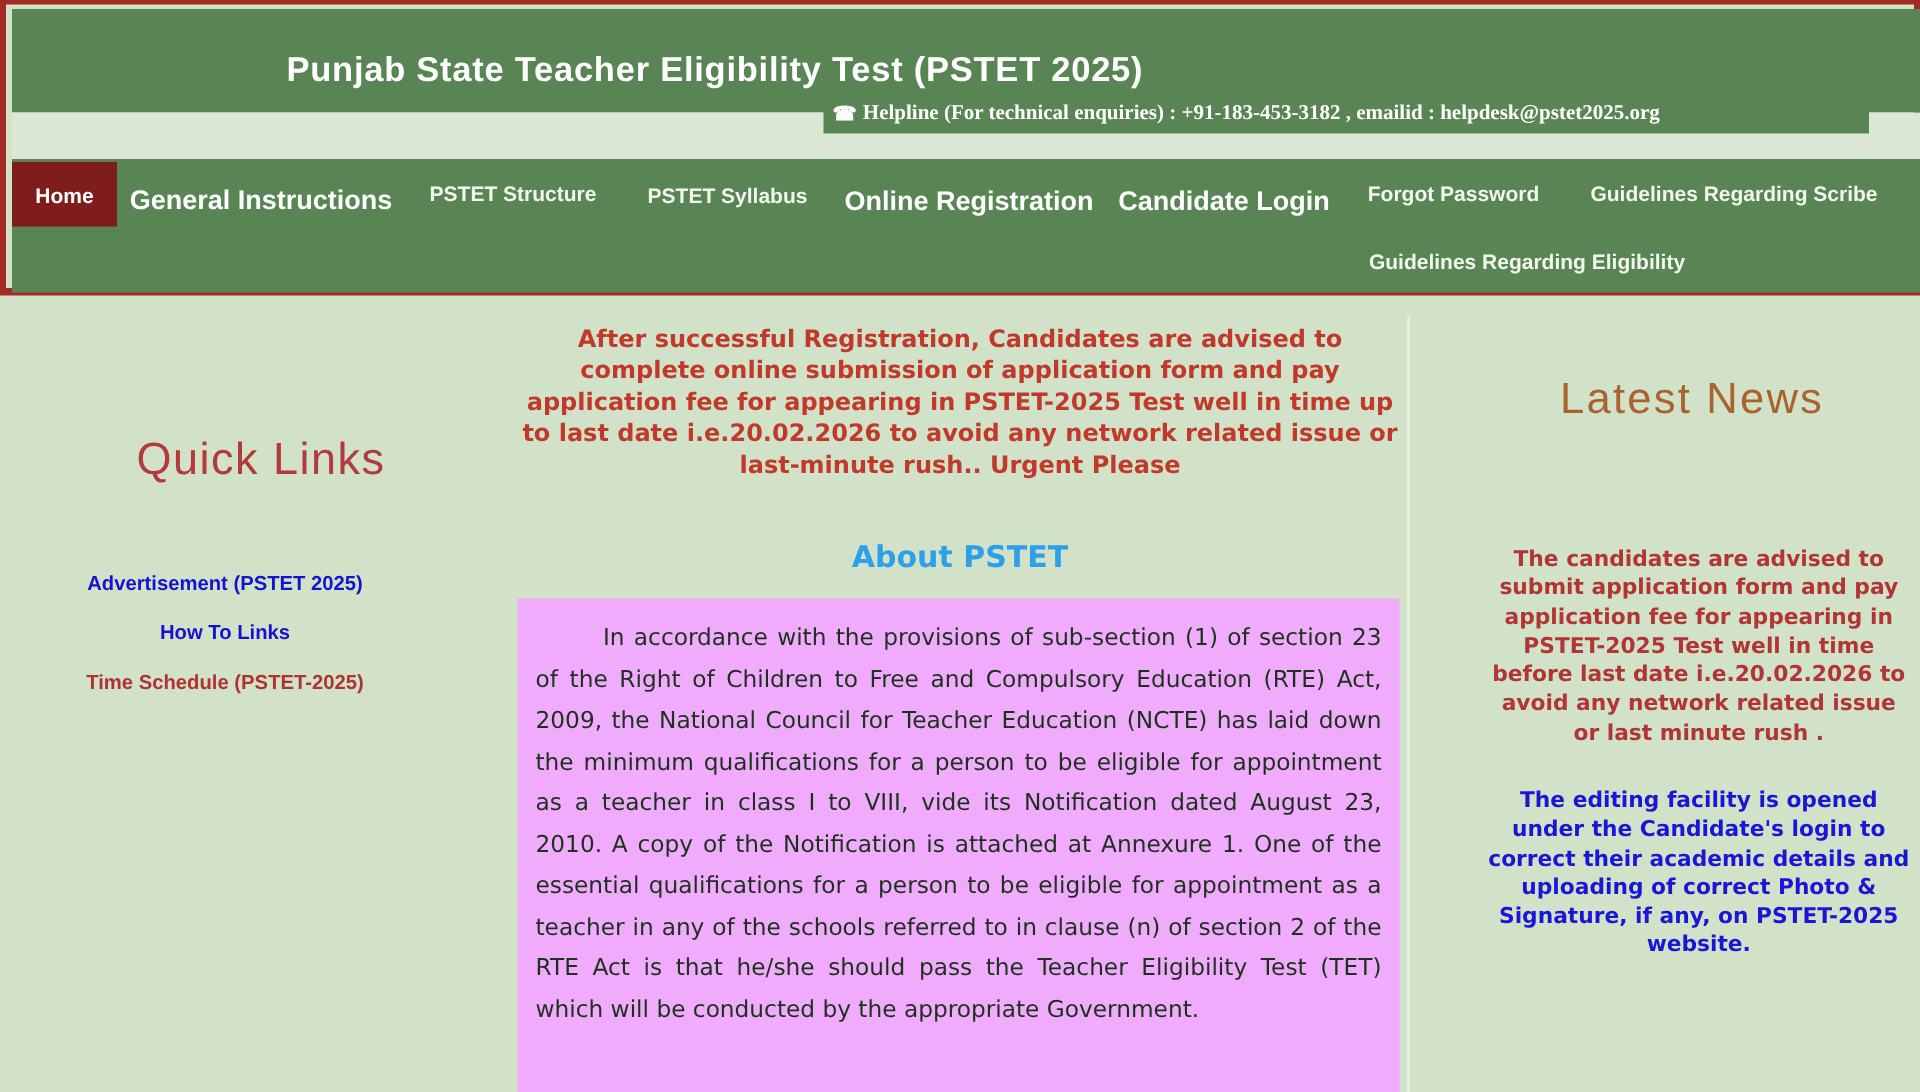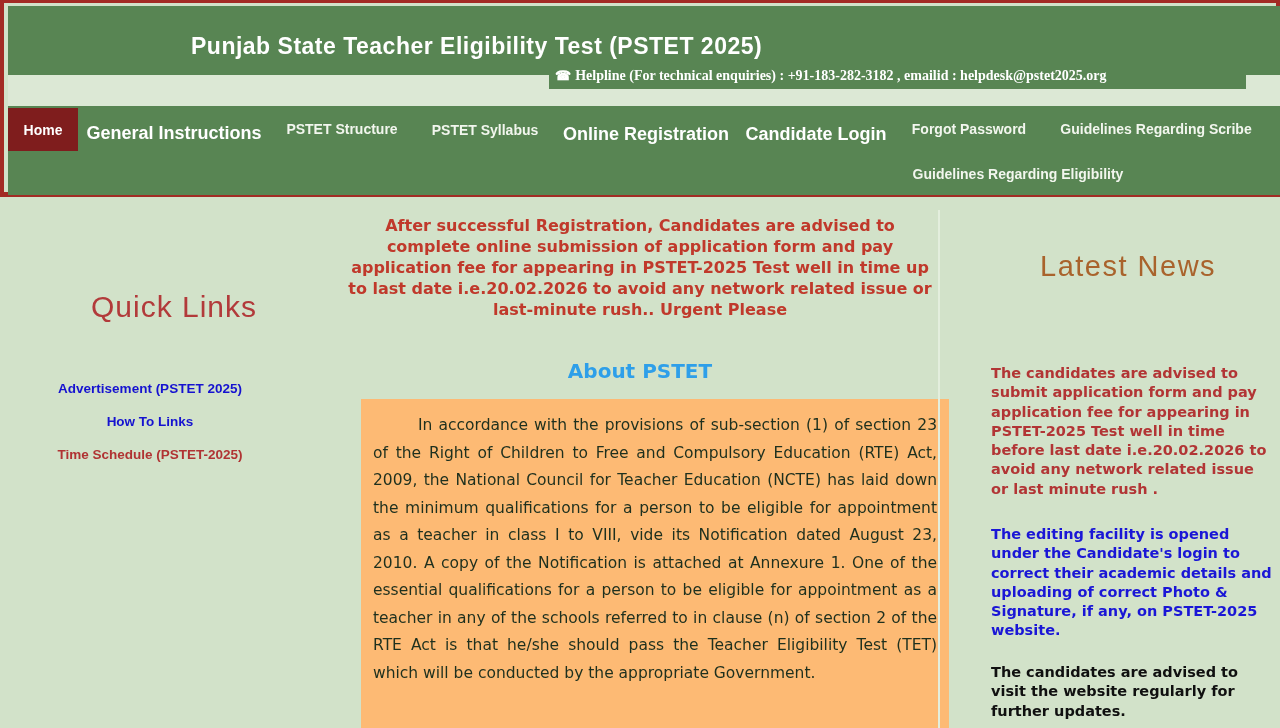--- a/index.html
+++ b/index.html
@@ -30,49 +30,49 @@
   .ql-link{position:absolute;left:150px;transform:translateX(-50%);font-size:13.5px;
     font-weight:bold;white-space:nowrap;cursor:pointer;text-decoration:none;}
   .ql-blue{color:#1512d0;}
   .ql-red{color:#b03333;}
 
   
   .notice{position:absolute;left:345px;top:215px;width:590px;margin:0;text-align:center;
     color:#c0392b;font-family:"DejaVu Sans",sans-serif;font-size:16px;font-weight:bold;line-height:21px;}
   .about-h{position:absolute;left:345px;top:359px;width:590px;margin:0;text-align:center;
     color:#2e9fe9;font-family:"DejaVu Sans",sans-serif;font-size:20px;font-weight:bold;}
-  .about-box{position:absolute;left:361px;top:399px;width:588px;height:329px;background:#fdba74;box-sizing:border-box;padding:13px 12px 0 12px;}
+  .about-box{position:absolute;left:345px;top:399px;width:588px;height:329px;background:#f0abfc;box-sizing:border-box;padding:13px 12px 0 12px;}
   .about-box p{margin:0;color:#1e301e;font-family:"DejaVu Sans",sans-serif;font-size:15.5px;
     line-height:27.5px;text-align:justify;text-indent:45px;}
 
   
   .v-divider{position:absolute;left:938px;top:210px;width:2px;height:518px;background:#e3eedd;}
 
   
   .news-heading{position:absolute;left:1040px;top:250px;margin:0;color:#a9632c;font-size:29px;
     font-weight:400;letter-spacing:1.5px;white-space:nowrap;}
   .news-item{position:absolute;left:991px;width:283px;margin:0;
-    font-family:"DejaVu Sans",sans-serif;font-size:14.5px;font-weight:bold;line-height:19.3px;}
+    font-family:"DejaVu Sans",sans-serif;font-size:14.5px;font-weight:bold;line-height:19.3px;text-align:center;}
   .news-red{color:#b23535;}
   .news-blue{color:#1a16d6;}
   .news-black{color:#101010;}
 </style>
 </head>
 <body>
 
 <div class="page">
 
   <div class="header-frame">
     <div class="header-top">
       <h1 class="site-title">Punjab State Teacher Eligibility Test (PSTET 2025)</h1>
     </div>
     <div class="light-band"></div>
     <div class="helpline">
       <span class="phone-icon">☎</span>
-      <span>Helpline (For technical enquiries) : +91-183-282-3182 , emailid : helpdesk@pstet2025.org</span>
+      <span>Helpline (For technical enquiries) : +91-183-453-3182 , emailid : helpdesk@pstet2025.org</span>
     </div>
     <nav class="navbar"></nav>
     <div class="nav-home">Home</div>
     <div class="nav-item lg" style="left:170px;top:120px">General Instructions</div>
     <div class="nav-item" style="left:338px;top:118px">PSTET Structure</div>
     <div class="nav-item" style="left:481px;top:119px">PSTET Syllabus</div>
     <div class="nav-item lg" style="left:642px;top:121px">Online Registration</div>
     <div class="nav-item lg" style="left:812px;top:121px">Candidate Login</div>
     <div class="nav-item" style="left:965px;top:118px">Forgot Password</div>
     <div class="nav-item" style="left:1152px;top:118px">Guidelines Regarding Scribe</div>
@@ -88,15 +88,14 @@
   <h2 class="about-h">About PSTET</h2>
   <div class="about-box">
     <p>In accordance with the provisions of sub-section (1) of section 23 of the Right of Children to Free and Compulsory Education (RTE) Act, 2009, the National Council for Teacher Education (NCTE) has laid down the minimum qualifications for a person to be eligible for appointment as a teacher in class I to VIII, vide its Notification dated August 23, 2010. A copy of the Notification is attached at Annexure 1. One of the essential qualifications for a person to be eligible for appointment as a teacher in any of the schools referred to in clause (n) of section 2 of the RTE Act is that he/she should pass the Teacher Eligibility Test (TET) which will be conducted by the appropriate Government.</p>
   </div>
 
   <div class="v-divider"></div>
 
   <h2 class="news-heading">Latest News</h2>
   <p class="news-item news-red" style="top:364px">The candidates are advised to submit application form and pay application fee for appearing in PSTET-2025 Test well in time before last date i.e.20.02.2026 to avoid any network related issue or last minute rush .</p>
   <p class="news-item news-blue" style="top:525px">The editing facility is opened under the Candidate's login to correct their academic details and uploading of correct Photo &amp; Signature, if any, on PSTET-2025 website.</p>
-  <p class="news-item news-black" style="top:663px">The candidates are advised to visit the website regularly for further updates.</p>
 
 </div>
 
 </body></html>

